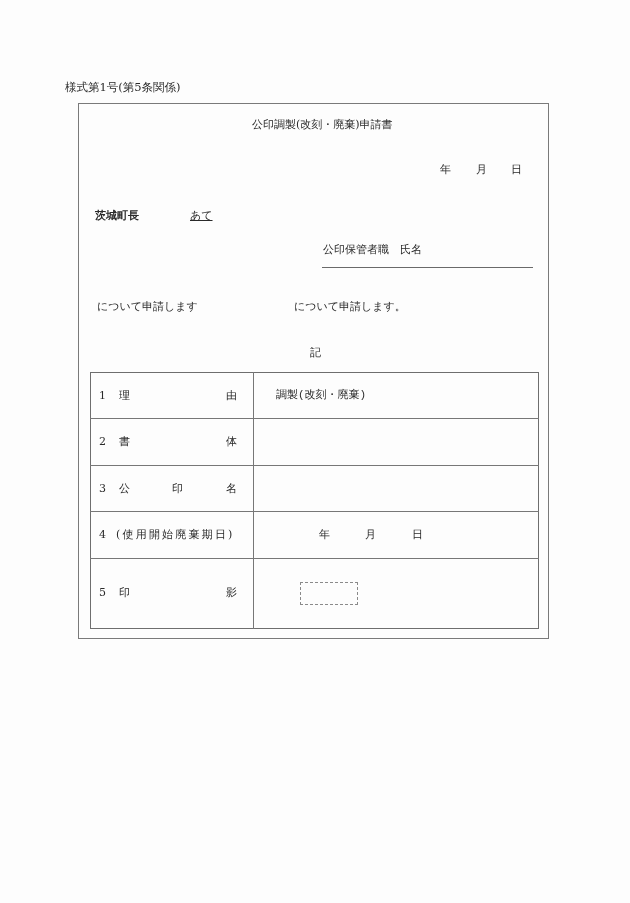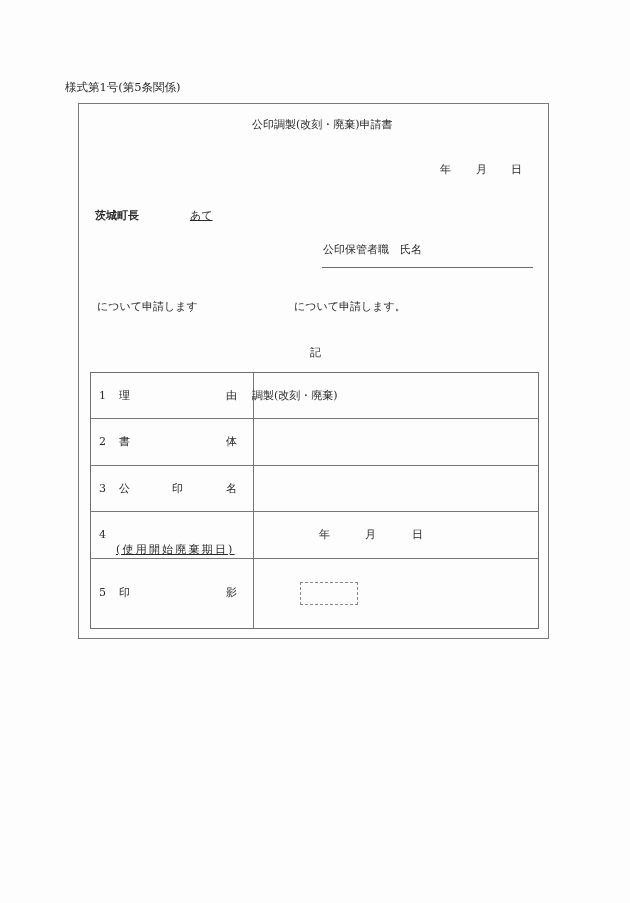--- a/index.html
+++ b/index.html
@@ -57,41 +57,41 @@
 <div class="vline"></div>
 <div class="hline" style="top:418px;"></div>
 <div class="hline" style="top:465px;"></div>
 <div class="hline" style="top:511px;"></div>
 <div class="hline" style="top:558px;"></div>
 
 <div>
   <span class="abs" style="left:99px;top:390px;">1</span>
   <span class="abs" style="left:119px;top:390px;">理</span>
   <span class="abs" style="left:226px;top:390px;">由</span>
-  <span class="abs" style="left:252px;top:390px;">調製(改刻・廃棄)</span>
+  <span class="abs" style="left:276px;top:390px;font-family:Liberation Mono, monospace;">調製(改刻・廃棄)</span>
 </div>
 
 <div>
   <span class="abs" style="left:99px;top:436px;">2</span>
   <span class="abs" style="left:119px;top:436px;">書</span>
   <span class="abs" style="left:226px;top:436px;">体</span>
   <span class="abs" style="left:260px;top:436px;width:270px;height:14px;"></span>
 </div>
 
 <div>
   <span class="abs" style="left:99px;top:483px;">3</span>
   <span class="abs" style="left:119px;top:483px;">公</span>
   <span class="abs" style="left:172px;top:483px;">印</span>
   <span class="abs" style="left:226px;top:483px;">名</span>
   <span class="abs" style="left:260px;top:483px;width:270px;height:14px;"></span>
 </div>
 
 <div>
   <span class="abs" style="left:99px;top:529px;">4</span>
-  <span class="abs" style="left:116px;top:544px;letter-spacing:2.2px;text-decoration:underline;">(使用開始廃棄期日)</span>
+  <span class="abs" style="left:116px;top:529px;letter-spacing:2.2px;">(使用開始廃棄期日)</span>
   <span class="abs" style="left:319px;top:529px;">年</span>
   <span class="abs" style="left:365px;top:529px;">月</span>
   <span class="abs" style="left:412px;top:529px;">日</span>
 </div>
 
 <div>
   <span class="abs" style="left:99px;top:587px;">5</span>
   <span class="abs" style="left:119px;top:587px;">印</span>
   <span class="abs" style="left:226px;top:587px;">影</span>
   <div class="stamp"></div>

